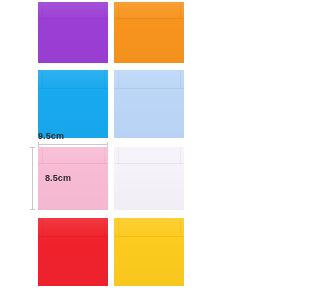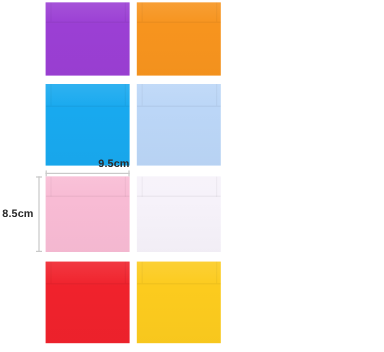--- a/index.html
+++ b/index.html
@@ -91,24 +91,25 @@
     position: absolute;
     font-family: "Liberation Sans", sans-serif;
     font-size: 9px;
     font-weight: 700;
     color: #2b2b2b;
     white-space: nowrap;
     line-height: 1;
     letter-spacing: 0.1px;
   }
   .dim-label.h {
-    text-align: right;
+    text-align: left;
   }
   .dim-label.v {
-    text-align: right;
+    text-align: center;
+    padding-left: 44px;
   }
 </style>
 </head>
 <body>
 
 <div id="stage">
 
   <div class="envelope" style="left: 38px; top: 2px; width: 70px; height: 61px; background: rgb(155, 63, 212);">
     <span class="seam-l"></span>
     <span class="seam-r"></span>

